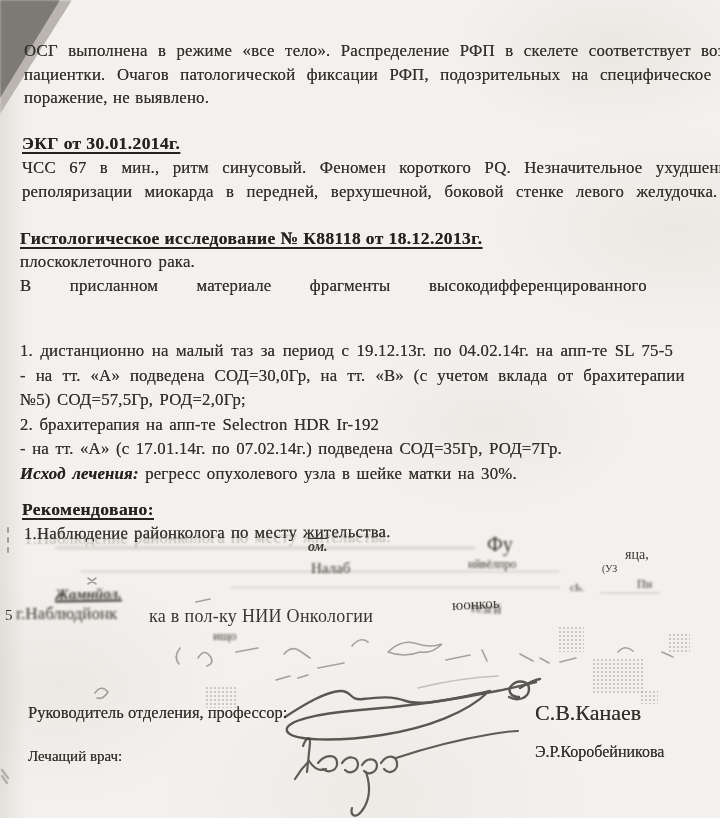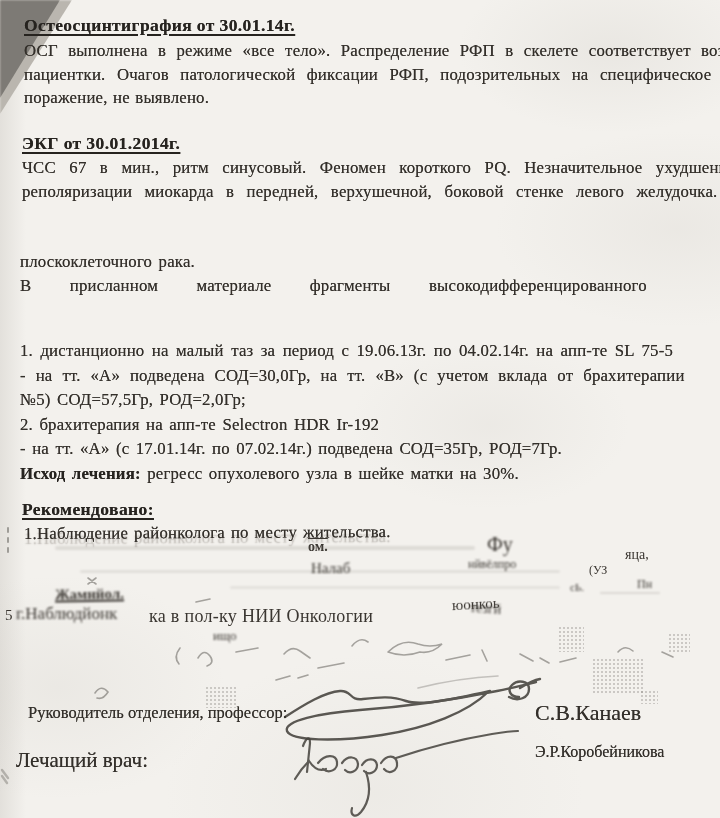--- a/index.html
+++ b/index.html
@@ -19,77 +19,77 @@
       #f3f1ed;
   }
   .t{ position:absolute; white-space:nowrap; text-shadow:0 0 .6px rgba(43,40,36,.75); }
   .h{
     font-weight:bold; font-size:17.5px; letter-spacing:.4px; color:#26231f;
     text-decoration:underline; text-decoration-thickness:2.2px; text-underline-offset:3px;
   }
   .b{ font-size:16.8px; letter-spacing:.2px; }
   .b div{ white-space:nowrap; }
   .lh235 div{ height:23.5px; } .lh24 div{ height:24px; } .lh245 div{ height:24.5px; }
-  .bold{ font-weight:bold; color:#26231f; }
+  .bold{ font-weight:bold; color:#26231f;font-style:italic; }
   .ghost{ text-shadow:0 0 .6px rgba(43,40,36,.75), 0 5px 1.5px rgba(95,88,79,.38); transform:rotate(-.3deg); }
   .corner2{ position:absolute; top:0; left:0; width:72px; height:114px; background:#bab6af;
             clip-path:polygon(0 0,100% 0,0 100%); filter:blur(1.2px); }
   .corner1{ position:absolute; top:0; left:0; width:60px; height:98px; background:#7d7a75;
             clip-path:polygon(0 0,100% 0,0 100%); filter:blur(1px); }
   .smudge{ position:absolute; white-space:nowrap; color:#3a3631; }
   .bar{ position:absolute; background:#6f6a62; border-radius:2px; filter:blur(1.2px); }
   .dots{ position:absolute; opacity:.38;
          background-image:radial-gradient(#8a8680 1px, transparent 1.4px);
          background-size:4px 4px; }
   svg.overlay{ position:absolute; left:0; top:0; pointer-events:none; }
 </style>
 </head>
 <body>
 
 <div class="page">
 
   <div class="corner2"></div>
   <div class="corner1"></div>
 
-  <div class="t h" style="left:24px;top:15px">Остеосцинтиграфия от 30.01.14г.</div>
   <div class="t b lh235" style="left:24px;top:41px">
     <div style="word-spacing:6px">ОСГ выполнена в режиме «все тело». Распределение РФП в скелете соответствует возрасту</div>
     <div style="word-spacing:7px">пациентки. Очагов патологической фиксации РФП, подозрительных на специфическое</div>
     <div style="word-spacing:1px">поражение, не выявлено.</div>
   </div>
 
   <div class="t h" style="left:22px;top:133px">ЭКГ от 30.01.2014г.</div>
   <div class="t b lh24" style="left:22px;top:158px">
     <div style="word-spacing:9px">ЧСС 67 в мин., ритм синусовый. Феномен короткого PQ. Незначительное ухудшение</div>
     <div style="word-spacing:8px">реполяризации миокарда в передней, верхушечной, боковой стенке левого желудочка.</div>
   </div>
 
+  <div class="t h" style="left:20px;top:228px">Гистологическое исследование № К88118 от 18.12.2013г.</div>
   <div class="t b lh24" style="left:20px;top:252px">
     <div style="word-spacing:2px">плоскоклеточного рака.</div>
     <div style="word-spacing:34px">В присланном материале фрагменты высокодифференцированного</div>
   </div>
 
   <div class="t b lh245" style="left:20px;top:341px">
-    <div style="word-spacing:3px">1. дистанционно на малый таз за период с 19.06.13г. по 04.02.14г. на апп-те  SL 75-5</div>
+    <div style="word-spacing:3px">1. дистанционно на малый таз за период с 19.12.13г. по 04.02.14г. на апп-те  SL 75-5</div>
     <div style="word-spacing:5.5px">- на тт. «А» подведена СОД=30,0Гр, на тт. «В» (с учетом вклада от брахитерапии</div>
     <div style="word-spacing:2px">№5) СОД=57,5Гр, РОД=2,0Гр;</div>
     <div style="word-spacing:2px">2. брахитерапия на апп-те Selectron  HDR Ir-192</div>
     <div style="word-spacing:2px">- на тт. «А» (с 17.01.14г. по 07.02.14г.) подведена СОД=35Гр, РОД=7Гр.</div>
     <div style="word-spacing:2px"><span class="bold">Исход лечения:</span><span> регресс опухолевого узла в шейке матки на 30%.</span></div>
   </div>
 
   <div class="t h" style="left:22px;top:499px">Рекомендовано:</div>
   <div class="t b ghost" style="left:24px;top:523px;word-spacing:1.5px">1.Наблюдение районколога по месту жительства.</div>
 
   <div class="smudge bold" style="left:308px;top:539px;font-size:14px;filter:blur(.6px);text-decoration:overline">ом.</div>
   <div class="smudge" style="left:487px;top:533px;font-size:20px;filter:blur(.9px)">Фу</div>
   <div class="smudge" style="left:625px;top:547px;font-size:14px;filter:blur(.5px)">яца,</div>
   <div class="smudge" style="left:311px;top:560px;font-size:15px;filter:blur(.8px)">Налаб</div>
   <div class="smudge" style="left:468px;top:557px;font-size:12px;filter:blur(.9px)">нйвёлпро</div>
-  <div class="smudge" style="left:589px;top:563px;font-size:12px;filter:blur(.7px)">(УЗ</div>
+  <div class="smudge" style="left:602px;top:563px;font-size:10px;filter:blur(.7px)">(УЗ</div>
   <div class="smudge" style="left:637px;top:577px;font-size:12px;filter:blur(.9px)">Пн</div>
   <div class="smudge" style="left:570px;top:581px;font-size:11px;filter:blur(.8px)">сЬ.</div>
   <div class="smudge bold" style="left:55px;top:586px;font-size:15px;filter:blur(1.1px);text-decoration:underline;text-decoration-thickness:2px;transform:rotate(-1deg)">Жамнйол.</div>
   <div class="smudge" style="left:452px;top:596px;font-size:15px;filter:blur(.6px);transform:rotate(-3deg)">юонкоь</div>
   <div class="smudge" style="left:5px;top:607px;font-size:15px;filter:blur(.6px)">5</div>
   <div class="smudge" style="left:16px;top:604px;font-size:17px;filter:blur(1.2px)">г.Наблюдйонк</div>
   <div class="smudge" style="left:149px;top:606px;font-size:18px;filter:blur(.25px);letter-spacing:.3px">ка в пол-ку НИИ Онкологии</div>
   <div class="smudge" style="left:470px;top:601px;font-size:14px;filter:blur(1px);transform:rotate(4deg)">тезгй</div>
   <div class="smudge" style="left:213px;top:628px;font-size:13px;filter:blur(1px)">ищо</div>
 
@@ -140,16 +140,16 @@
       <path d="M342 763 C348 755 357 756 358 764 C358 771 350 775 345 770"></path>
       <path d="M362 765 C367 757 376 758 377 765 C377 772 369 776 364 771"></path>
       <path d="M381 763 C387 754 396 755 397 763 C398 771 389 775 384 769"></path>
       <path d="M396 758 C426 748 462 739 492 734 C504 732 512 731 518 731"></path>
       <path d="M366 772 C371 787 370 801 361 812 C355 819 350 815 352 808"></path>
     </g>
   </svg>
 
   <div class="t" style="left:28px;top:703px;font-size:16.5px">Руководитель отделения, профессор:</div>
   <div class="t" style="left:535px;top:700px;font-size:22px">С.В.Канаев</div>
-  <div class="t" style="left:16px;top:748px;font-size:21px">Лечащий врач:</div>
+  <div class="t" style="left:28px;top:748px;font-size:15px">Лечащий врач:</div>
   <div class="t" style="left:535px;top:743px;font-size:16px">Э.Р.Коробейникова</div>
 
 </div>
 
 </body></html>

